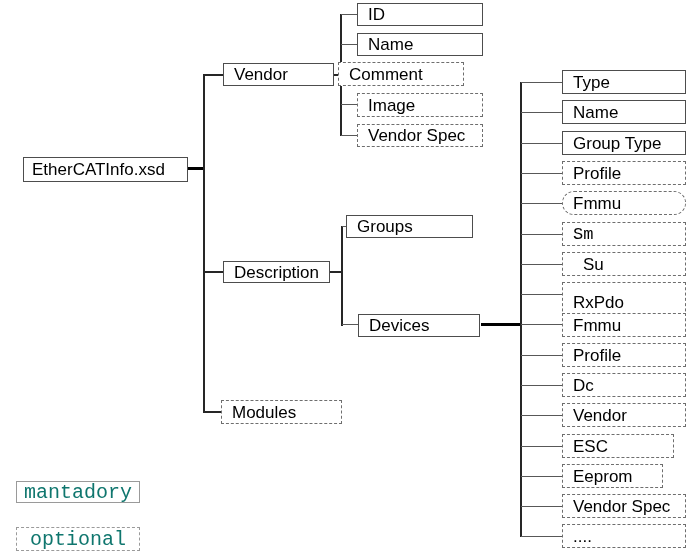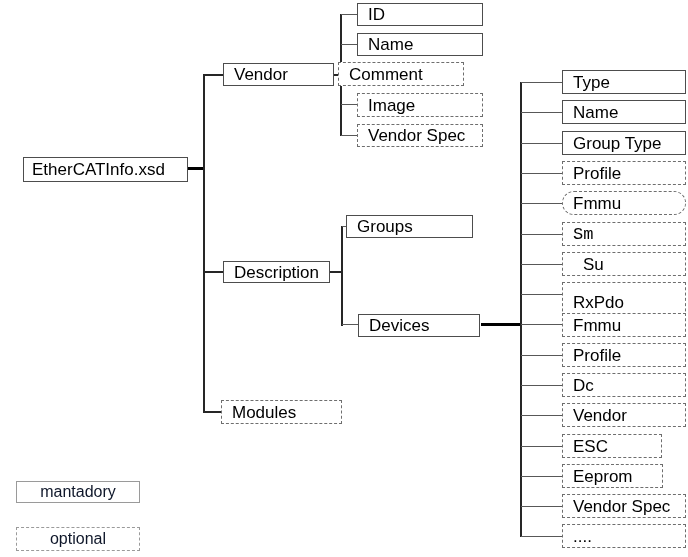--- a/index.html
+++ b/index.html
@@ -11,23 +11,23 @@
     position:absolute;box-sizing:border-box;background:#ffffff;color:#000000;
     font-size:17px;line-height:1;display:flex;align-items:center;
     padding-left:10px;white-space:nowrap;overflow:hidden;
   }
   .solid{border:1px solid #4d4d4d;}
   .dashed{border:1px dashed #6e6e6e;}
   .ln{position:absolute;background:#262626;}
   .stub{background:#585858;}
   .thick{background:#000000;}
   .legendbox{
-    position:absolute;box-sizing:border-box;background:#ffffff;color:#0f172a;
-    font-size:16px;display:flex;align-items:center;justify-content:center;
-    white-space:nowrap;overflow:hidden;
+    position:absolute;box-sizing:border-box;background:#ffffff;color:#0f766e;
+    font-size:20px;display:flex;align-items:center;justify-content:center;
+    white-space:nowrap;overflow:hidden;font-family:Liberation Mono, monospace;
   }
   .lsolid{border:1px solid #9a9a9a;}
   .ldashed{border:1px dashed #9a9a9a;}
 </style>
 </head>
 <body>
 
 <div class="stage">
 
   <div class="ln thick" style="left:187px;top:167px;width:18px;height:3px;"></div>
@@ -88,21 +88,21 @@
   <div class="box dashed" style="left:562px;top:161px;width:124px;height:24px;">Profile</div>
   <div class="box solid" style="left:562px;top:131px;width:124px;height:24px;">Group Type</div>
   <div class="box dashed" style="left:562px;top:191px;width:124px;height:24px;border-radius:12px;">Fmmu</div>
   <div class="box dashed" style="left:562px;top:222px;width:124px;height:24px;font-family:Liberation Mono, monospace;">Sm</div>
   <div class="box dashed" style="left:562px;top:252px;width:124px;height:24px;padding-left:20px;">Su</div>
   <div class="box dashed" style="left:562px;top:282px;width:124px;height:40px;">RxPdo</div>
   <div class="box dashed" style="left:562px;top:313px;width:124px;height:24px;">Fmmu</div>
   <div class="box dashed" style="left:562px;top:343px;width:124px;height:24px;">Profile</div>
   <div class="box dashed" style="left:562px;top:373px;width:124px;height:24px;">Dc</div>
   <div class="box dashed" style="left:562px;top:403px;width:124px;height:24px;">Vendor</div>
-  <div class="box dashed" style="left:562px;top:434px;width:100px;height:24px;">ESC</div>
+  <div class="box dashed" style="left:562px;top:434px;width:112px;height:24px;">ESC</div>
   <div class="box dashed" style="left:562px;top:464px;width:101px;height:24px;">Eeprom</div>
   <div class="box dashed" style="left:562px;top:494px;width:124px;height:24px;">Vendor Spec</div>
   <div class="box dashed" style="left:562px;top:524px;width:124px;height:24px;">....</div>
 
   <div>
     <div class="legendbox lsolid" style="left:16px;top:481px;width:124px;height:22px;">mantadory</div>
     <div class="legendbox ldashed" style="left:16px;top:507px;width:124px;height:24px;margin-top:20px;">optional</div>
   </div>
 
 </div>

